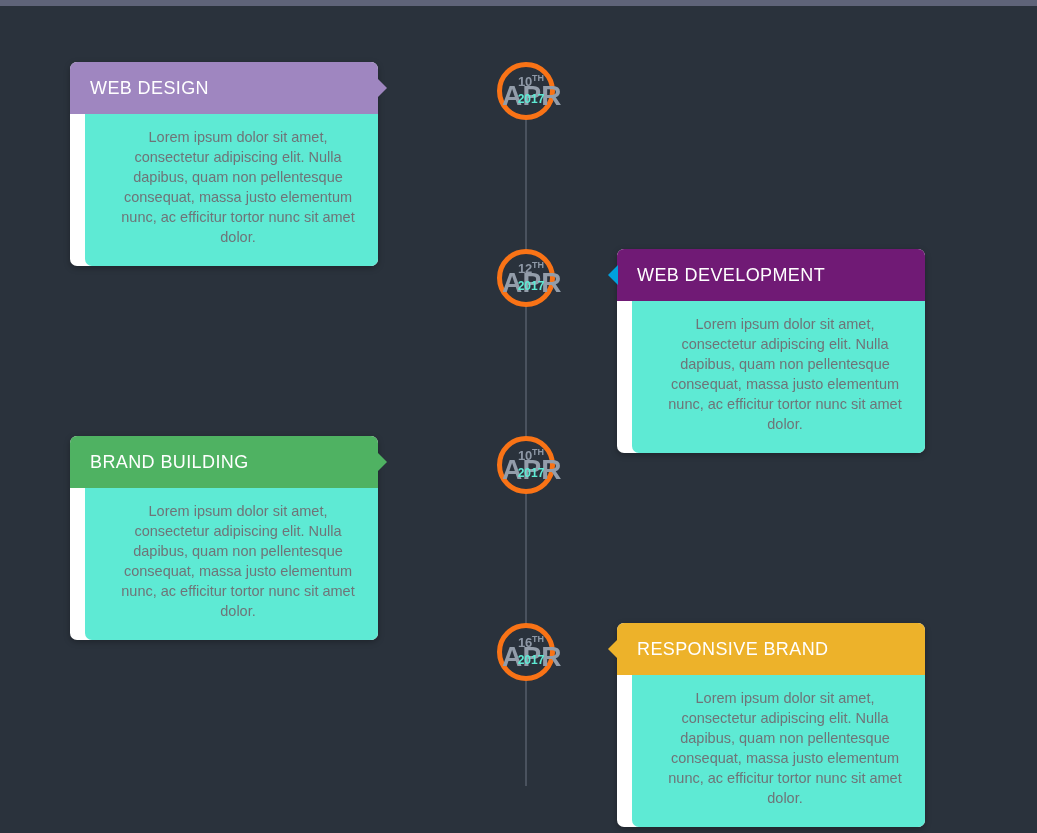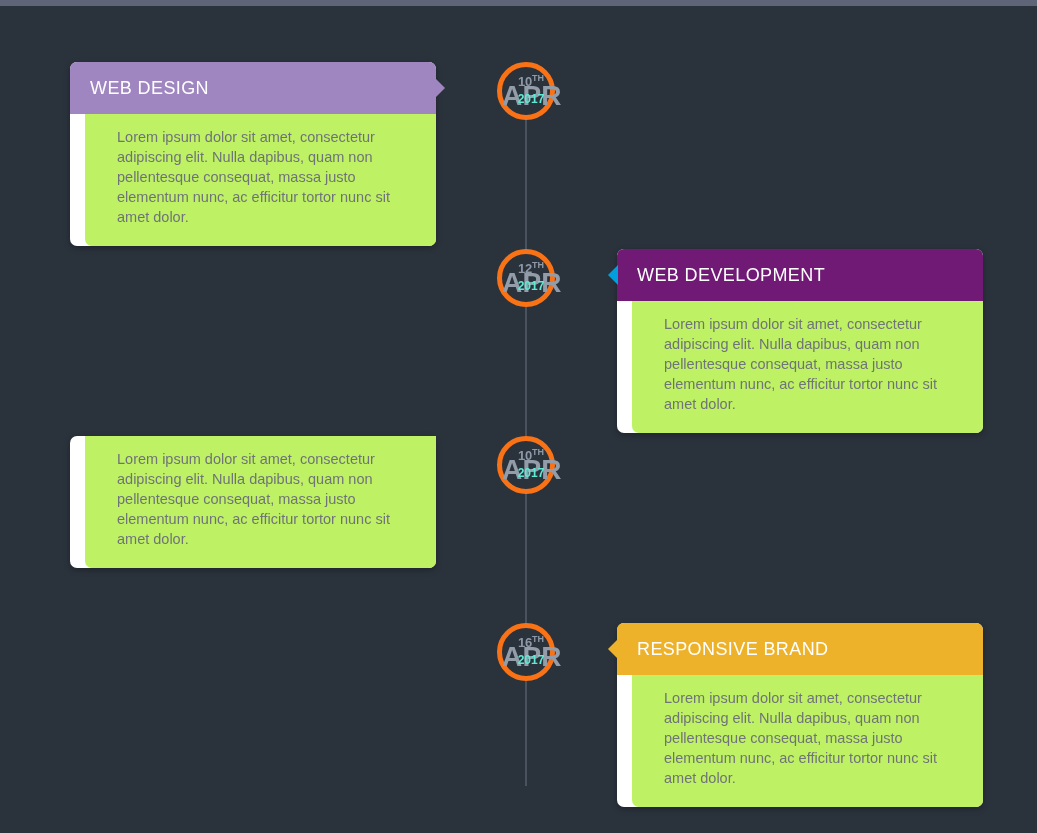--- a/index.html
+++ b/index.html
@@ -84,43 +84,44 @@
     left: 0;
     width: 58px;
     font-size: 12px;
     font-weight: bold;
     color: #5eead4;
     line-height: 13px;
   }
   
   .card {
     position: absolute;
-    width: 366px;
+    width: 308px;
     background: #ffffff;
     border-radius: 7px;
     box-shadow: 0 2px 6px rgba(0,0,0,0.28);
     overflow: visible;
+    text-align: center;
   }
   .card-header {
     position: relative;
     height: 52px;
     border-radius: 7px 7px 0 0;
     display: flex;
     align-items: center;
     padding: 0 20px;
   }
   .card-title {
     font-size: 18px;
     color: #ffffff;
     letter-spacing: 0.4px;
     white-space: nowrap;
     font-weight: normal;
   }
   .card-body {
-    background: #bef264;
+    background: #5eead4;
     border-radius: 0 0 7px 7px;
     padding: 13px 19px 19px 32px;
     margin-left: 15px;
   }
   .card-text {
     font-size: 14.5px;
     line-height: 20px;
     color: #6f7478;
     margin: 0;
   }
@@ -183,20 +184,24 @@
       <p class="card-text">Lorem ipsum dolor sit amet, consectetur adipiscing elit. Nulla dapibus, quam non pellentesque consequat, massa justo elementum nunc, ac efficitur tortor nunc sit amet dolor.</p>
     </div>
   </div>
 
   <div class="date-circle" style="top:430px">
     <div class="dc-day"><span>10</span><span class="ord">TH</span></div>
     <div class="dc-month">APR</div>
     <div class="dc-year">2017</div>
   </div>
   <div class="card card-left" style="top:430px">
+    <div class="card-header" style="background:#4fb262;color:#4fb262">
+      <span class="card-title">BRAND BUILDING</span>
+      <span class="notch notch-right"></span>
+    </div>
     <div class="card-body">
       <p class="card-text">Lorem ipsum dolor sit amet, consectetur adipiscing elit. Nulla dapibus, quam non pellentesque consequat, massa justo elementum nunc, ac efficitur tortor nunc sit amet dolor.</p>
     </div>
   </div>
 
   <div class="date-circle" style="top:617px">
     <div class="dc-day"><span>16</span><span class="ord">TH</span></div>
     <div class="dc-month">APR</div>
     <div class="dc-year">2017</div>
   </div>

